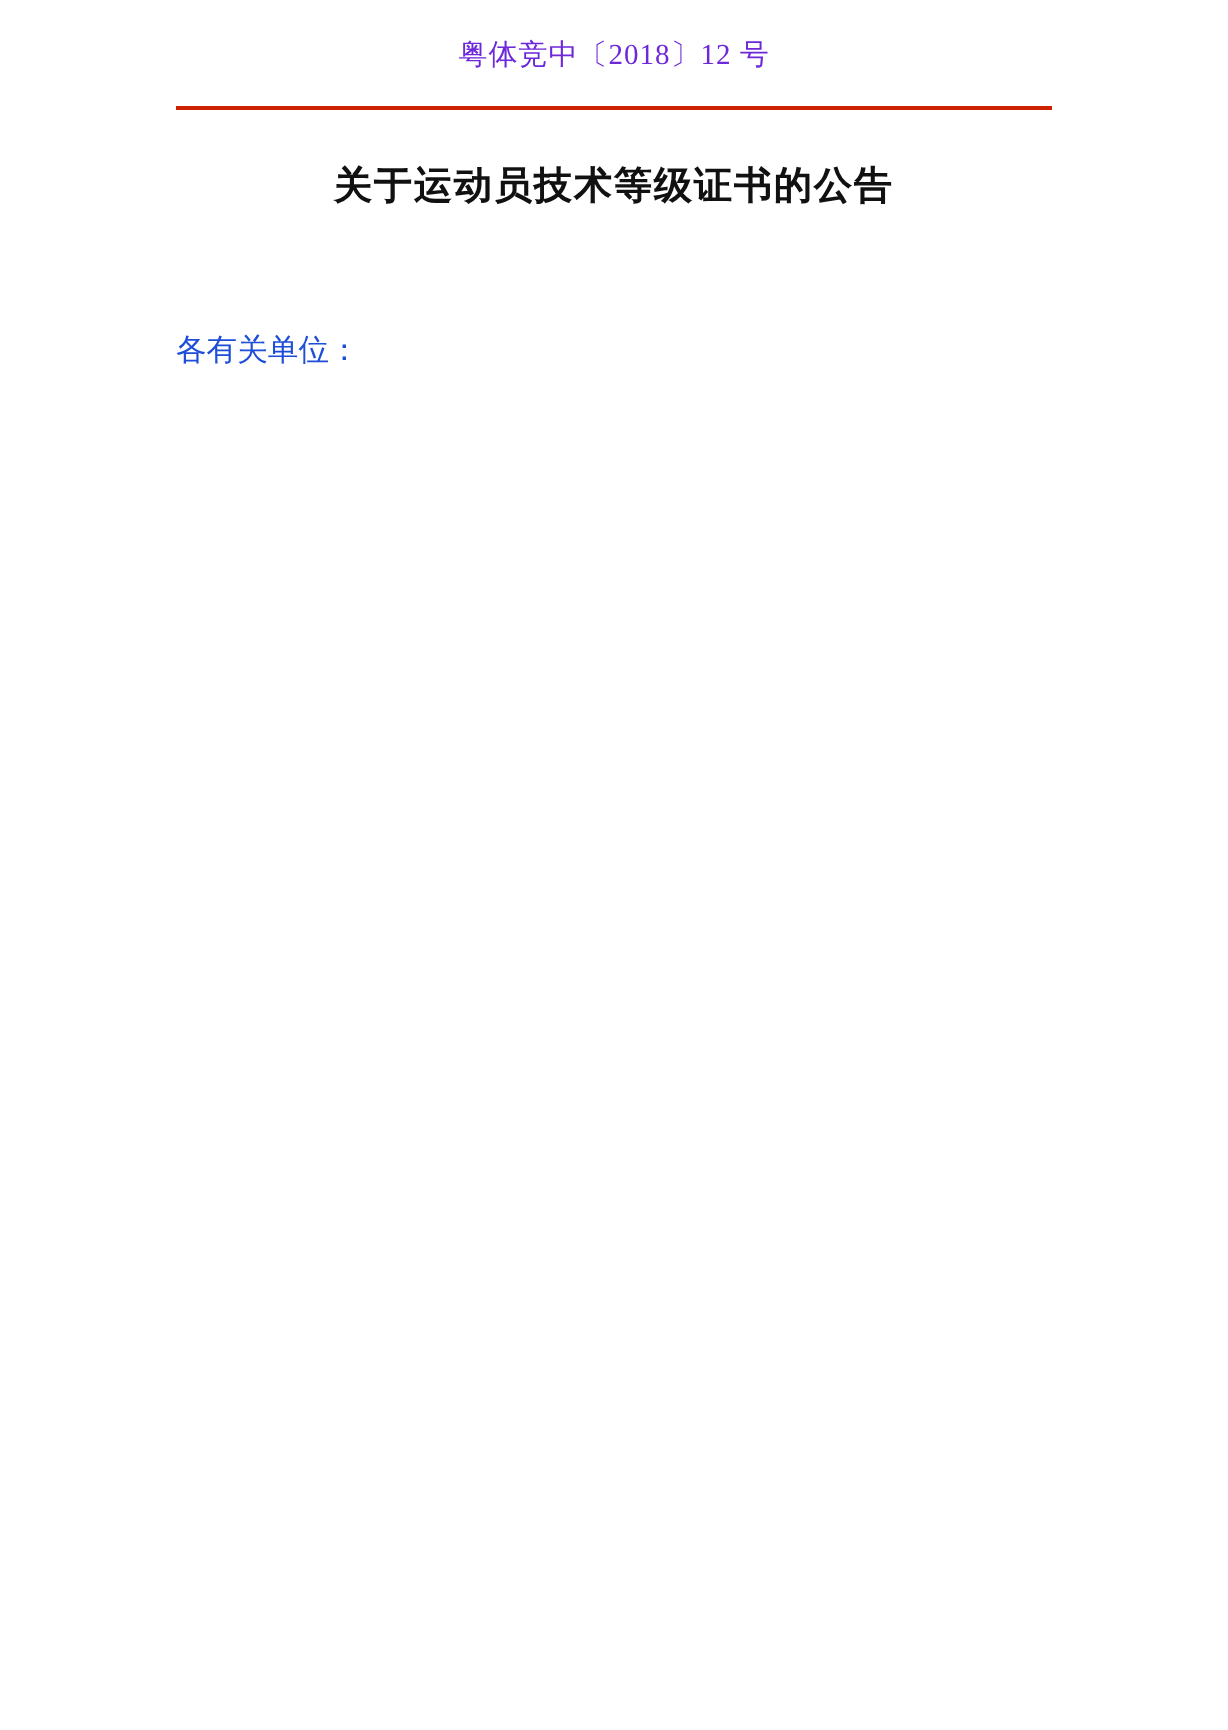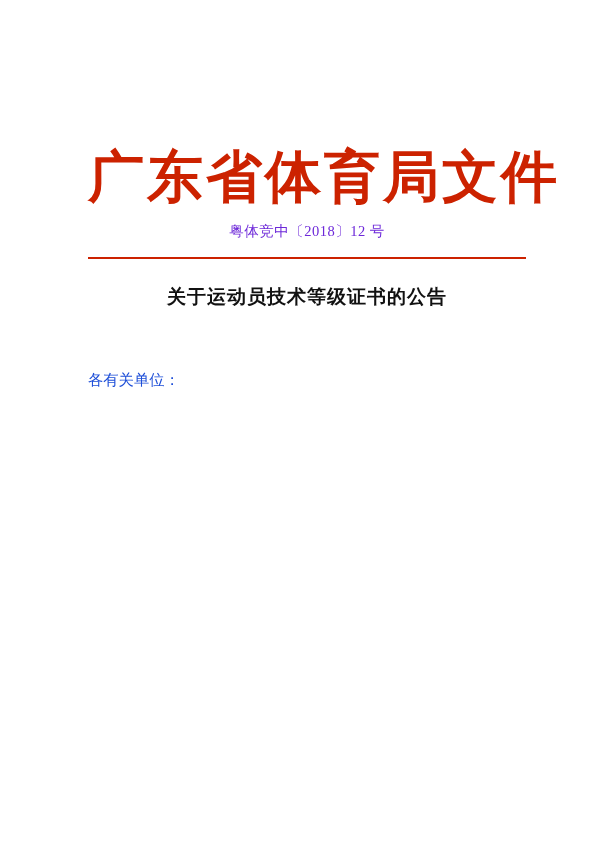--- a/index.html
+++ b/index.html
@@ -73,21 +73,20 @@
     font-family: "Liberation Mono", "DejaVu Sans Mono", monospace;
     font-size: 13.6px;
     letter-spacing: -0.2px;
   }
 </style>
 </head>
 <body>
 
 <div class="page">
 
-  <div class="doc-title">广东省体育局文件</div>
 
   <div class="doc-number">粤体竞中〔2018〕12 号</div>
 
   <div class="red-rule"></div>
 
   <div class="subject">关于运动员技术等级证书的公告</div>
 
   <div class="body-block">
     <p class="salutation">各有关单位：</p>
 

